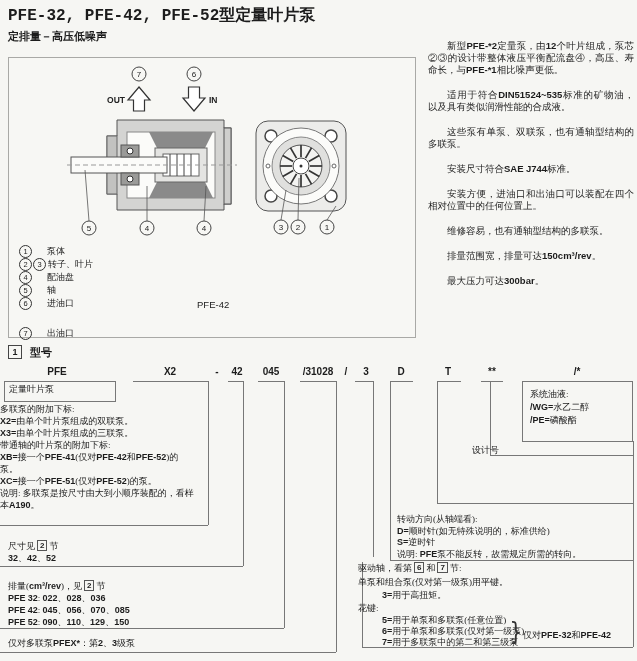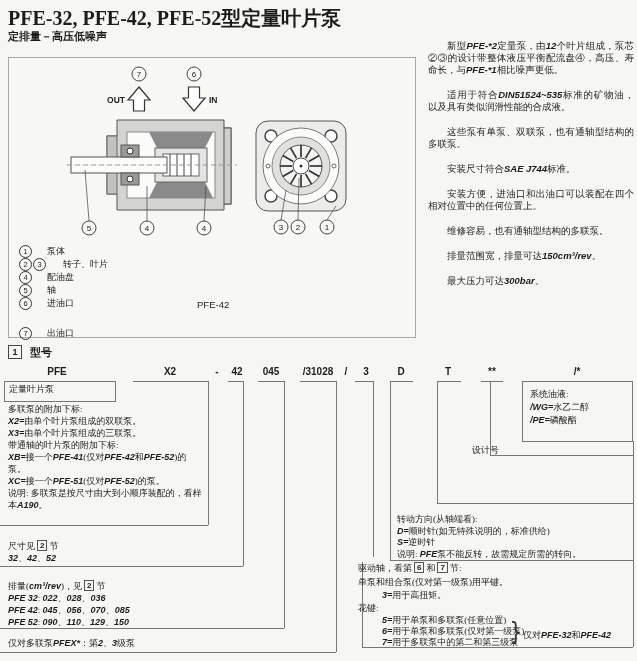--- a/index.html
+++ b/index.html
@@ -1,21 +1,21 @@
 <!DOCTYPE html>
 <html><head>
 <meta charset="utf-8">
 <style>
   html,body{margin:0;padding:0;background:#e9e9e7;}
   #page{position:relative;width:637px;height:661px;background:#f6f6f3;overflow:hidden;
         font-family:"Liberation Serif","DejaVu Serif",serif;color:#1c1c1c;}
   .abs{position:absolute;}
   .cjk{font-size:9px;line-height:12px;white-space:pre-wrap;}
-  .cjk b, b{font-family:"Liberation Sans","DejaVu Sans",sans-serif;font-weight:bold;font-style:italic;}
-  .title{font-family:Liberation Serif, serif;font-weight:bold;font-size:20px;white-space:nowrap;}
+  .cjk b, b{font-family:"Liberation Sans","DejaVu Sans",sans-serif;font-weight:bold;}
+  .title{font-family:Liberation Mono, monospace;font-weight:bold;font-size:16px;white-space:nowrap;}
   .subtitle{font-weight:bold;font-size:11px;white-space:nowrap;}
   .panel{border:1px solid #a9a9a6;background:#f7f7f4;}
   .codelbl{font-family:"Liberation Sans","DejaVu Sans",sans-serif;font-weight:bold;font-size:10px;
            transform:translateX(-50%);white-space:nowrap;}
   .secbox{display:inline-block;border:1px solid #555;padding:0 2px;margin:0 2px;font-size:8px;line-height:9px;
           font-family:"Liberation Sans","DejaVu Sans",sans-serif;font-weight:bold;vertical-align:1px;}
   .hdrbox{display:inline-block;border:1px solid #444;width:12px;height:12px;text-align:center;
           font:bold 9px/12px "Liberation Sans","DejaVu Sans",sans-serif;vertical-align:middle;}
   .hdrtitle{font-weight:bold;font-size:11px;margin-left:8px;vertical-align:middle;}
   .intro-p{font-size:9.5px;line-height:12px;text-indent:2em;text-align:justify;margin:0 0 13px 0;}
@@ -151,21 +151,21 @@
         <circle cx="272" cy="169" r="7" fill="#f7f7f4" stroke="#444"></circle>
         <text x="272" y="172">3</text>
         <circle cx="289" cy="169" r="7" fill="#f7f7f4" stroke="#444"></circle>
         <text x="289" y="172">2</text>
         <circle cx="318" cy="169" r="7" fill="#f7f7f4" stroke="#444"></circle>
         <text x="318" y="172">1</text>
       </g>
     </svg>
 
     <div class="abs lrow" style="left:10px;top:187px"><span class="cnum">1</span><span class="llabel">泵体</span></div>
-    <div class="abs lrow" style="left:10px;top:200px"><span class="cnum">2</span><span class="cnum">3</span><span class="llabel" style="margin-left:16px">转子、叶片</span></div>
+    <div class="abs lrow" style="left:10px;top:200px"><span class="cnum">2</span><span class="cnum">3</span><span class="llabel" style="margin-left:1px">转子、叶片</span></div>
     <div class="abs lrow" style="left:10px;top:213px"><span class="cnum">4</span><span class="llabel">配油盘</span></div>
     <div class="abs lrow" style="left:10px;top:226px"><span class="cnum">5</span><span class="llabel">轴</span></div>
     <div class="abs lrow" style="left:10px;top:239px"><span class="cnum">6</span><span class="llabel">进油口</span></div>
     <div class="abs lrow" style="left:10px;top:269px"><span class="cnum">7</span><span class="llabel">出油口</span></div>
 
     <div class="abs modellbl" style="left:188px;top:241px">PFE-42</div>
   </div>
 
   <div class="abs" style="left:428px;top:40px;width:206px">
     <div class="intro-p cjk">新型<b>PFE-*2</b>定量泵，由<b>12</b>个叶片组成，泵芯②③的设计带整体液压平衡配流盘④，高压、寿命长，与<b>PFE-*1</b>相比噪声更低。</div>
@@ -190,21 +190,21 @@
   <div class="abs codelbl" style="left:318px;top:366px">/31028</div>
   <div class="abs codelbl" style="left:346px;top:366px">/</div>
   <div class="abs codelbl" style="left:366px;top:366px">3</div>
   <div class="abs codelbl" style="left:401px;top:366px">D</div>
   <div class="abs codelbl" style="left:448px;top:366px">T</div>
   <div class="abs codelbl" style="left:492px;top:366px">**</div>
   <div class="abs codelbl" style="left:577px;top:366px">/*</div>
 
   <div class="abs cjk" style="left:9px;top:383px;width:104px">定量叶片泵</div>
 
-  <div class="abs" style="left:8px;top:403px;width:196px">
+  <div class="abs" style="left:0;top:403px;width:196px">
     <div class="cjk">多联泵的附加下标:</div>
     <div class="cjk"><b>X2=</b>由单个叶片泵组成的双联泵。</div>
     <div class="cjk"><b>X3=</b>由单个叶片泵组成的三联泵。</div>
     <div class="cjk">带通轴的叶片泵的附加下标:</div>
     <div class="cjk"><b>XB=</b>接一个<b>PFE-41</b>(仅对<b>PFE-42</b>和<b>PFE-52</b>)的泵。</div>
     <div class="cjk"><b>XC=</b>接一个<b>PFE-51</b>(仅对<b>PFE-52</b>)的泵。</div>
     <div class="cjk">说明: 多联泵是按尺寸由大到小顺序装配的，看样本<b>A190</b>。</div>
   </div>
 
   <div class="abs" style="left:8px;top:540px;width:200px">

